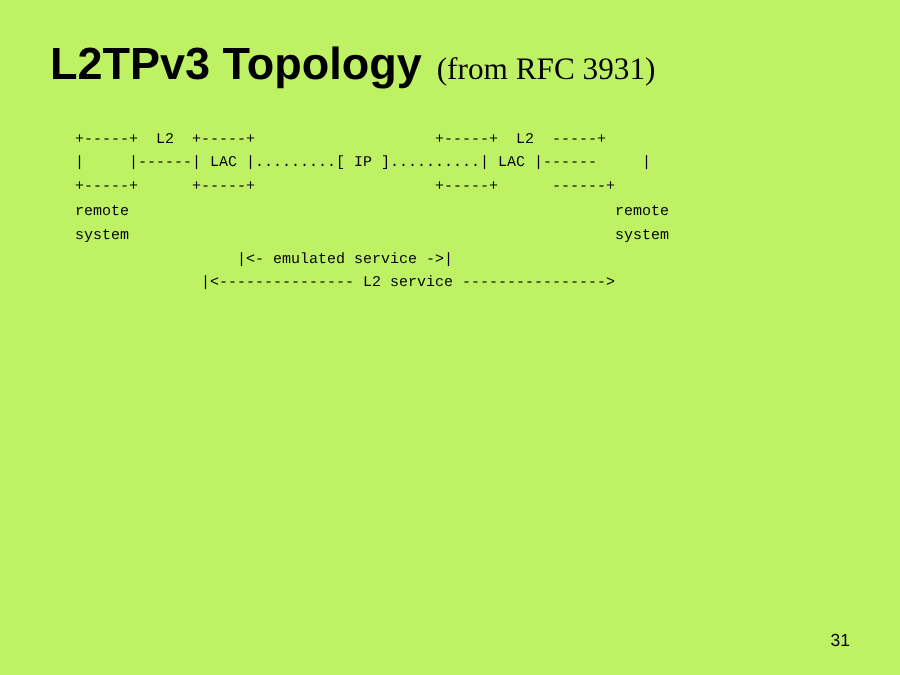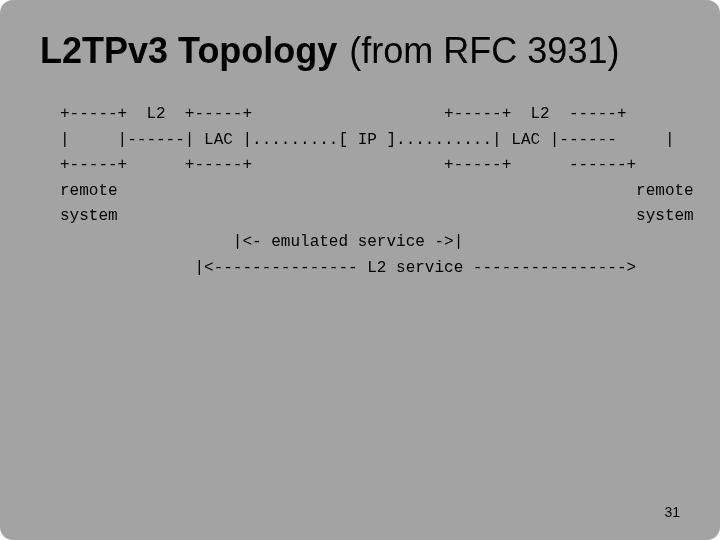--- a/index.html
+++ b/index.html
@@ -13,63 +13,62 @@
       height: 540px;
       background: #ffffff;
       font-family: Arial, Helvetica, sans-serif;
       position: relative;
       overflow: hidden;
     }
 
     .page-container {
       width: 720px;
       height: 540px;
-      background: #a3a3a3;
+      background: #bef264;
       padding: 30px 48px 20px 40px;
       position: relative;
-      border-radius: 13px;
     }
 
     .title-area {
       display: flex;
       align-items: baseline;
       gap: 12px;
       margin-bottom: 30px;
     }
 
     .title-main {
       font-size: 36px;
       font-weight: bold;
       color: #000000;
       font-family: Arial, Helvetica, sans-serif;
     }
 
     .title-subtitle {
-      font-size: 36px;
+      font-size: 25px;
       font-weight: normal;
       color: #000000;
-      font-family: Liberation Sans, sans-serif;
+      font-family: Liberation Serif, serif;
     }
 
     .content-area {
       margin-top: 10px;
     }
 
     .description-text {
       font-family: 'Courier New', Courier, monospace;
       font-size: 12px;
       color: #000000;
       line-height: 1.5;
       white-space: pre;
       margin-bottom: 20px;
     }
 
     .diagram-text {
       font-family: 'Courier New', Courier, monospace;
-      font-size: 16px;
+      font-size: 12px;
       color: #000000;
       line-height: 1.6;
       white-space: pre;
       margin-left: 20px;
     }
 
     .page-number {
       position: absolute;
       bottom: 20px;
       right: 40px;

